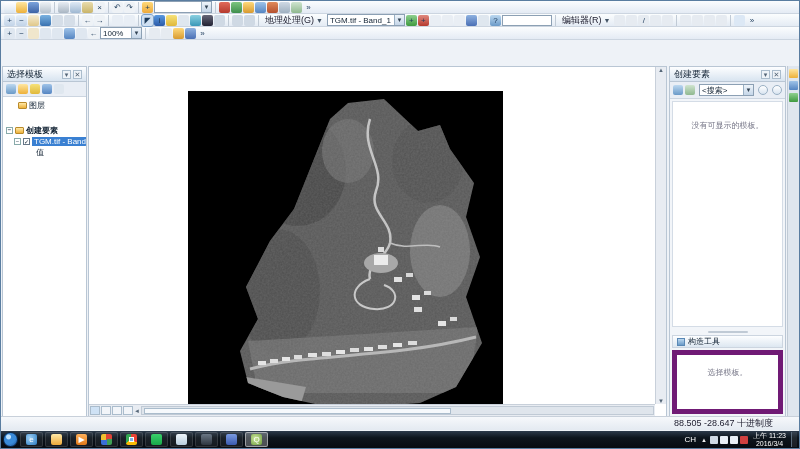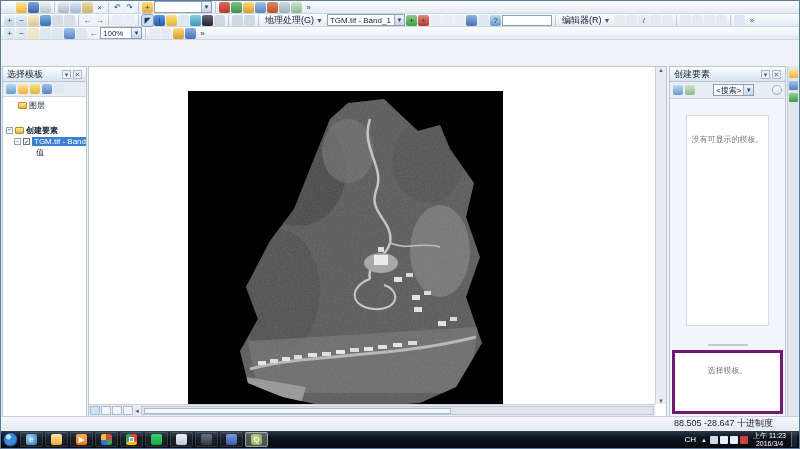--- a/index.html
+++ b/index.html
@@ -52,29 +52,29 @@
   .mapcanvas{position:absolute;left:0;top:0;right:11px;bottom:12px;background:#fff;overflow:hidden;}
   .image-rect{position:absolute;left:99px;top:24px;width:315px;height:318px;background:#000;}
   .vscroll{position:absolute;right:0;top:0;width:11px;bottom:12px;background:#e8ecf2;border-left:1px solid #c8d0da;display:flex;flex-direction:column;justify-content:space-between;align-items:center;font-size:6px;color:#567;}
   .hbar{position:absolute;left:0;right:11px;bottom:0;height:12px;background:#e8ecf2;border-top:1px solid #c8d0da;display:flex;align-items:center;gap:1px;padding:0 1px;}
   .viewbtn{width:10px;height:9px;background:#f2f5f9;border:1px solid #aabccc;flex:none;}
   .viewbtn.pressed{background:#cfe2f5;}
   .hscroll{flex:1;height:9px;background:#dfe5ec;border:1px solid #c0cad5;position:relative;}
   .hthumb{position:absolute;left:2px;top:1px;width:60%;height:6px;background:#f6f9fc;border:1px solid #aabccc;}
   
   .panel{position:absolute;right:13px;width:117px;top:65px;bottom:31px;background:#f2f5f9;border:1px solid #b9c6d4;display:flex;flex-direction:column;}
-  .cf-toolbar{height:17px;display:flex;align-items:center;gap:18px;padding:0 3px;background:#e9eef5;border-bottom:1px solid #ccd5e0;}
+  .cf-toolbar{height:17px;display:flex;align-items:center;gap:4px;padding:0 3px;background:#e9eef5;border-bottom:1px solid #ccd5e0;}
   .cf-combo{flex:1;}
   .roundbtn{width:10px;height:10px;border-radius:50%;border:1px solid #9ab0c4;background:linear-gradient(#fff,#d8e4f0);flex:none;}
-  .cf-list{flex:1;background:#fff;border:1px solid #d4dce6;margin:16px;font-size:8px;color:#778;text-align:center;padding-top:18px;}
+  .cf-list{flex:1;background:#fff;border:1px solid #d4dce6;margin:2px;font-size:8px;color:#778;text-align:center;padding-top:18px;}
   .splitter{height:6px;display:flex;align-items:center;justify-content:center;}
   .splitter i{width:40px;height:2px;background:#c0cad5;border-radius:1px;}
   .ct-header{height:13px;display:flex;align-items:center;gap:3px;padding:0 4px;background:linear-gradient(#fdfeff,#dde7f1);border:1px solid #ccd5e0;font-size:8px;color:#123;margin:0 2px;}
   .ct-icon{width:8px;height:8px;background:linear-gradient(#bcd8f0,#6a9ac8);border:1px solid #5a88b5;flex:none;}
-  .ct-body{height:64px;background:#fff;border:3px solid #701a75;margin:2px;font-size:8px;color:#778;text-align:center;padding-top:12px;}
+  .ct-body{height:64px;background:#fff;border:5px solid #701a75;margin:2px;font-size:8px;color:#778;text-align:center;padding-top:12px;}
   .tabstrip{position:absolute;right:0;width:12px;top:65px;bottom:31px;background:#dfe6ee;border-left:1px solid #c0cad5;display:flex;flex-direction:column;align-items:center;gap:3px;padding-top:3px;}
   .tabicon{width:9px;height:9px;border-radius:1px;flex:none;}
   
   .statusbar{position:absolute;left:0;right:0;bottom:18px;height:14px;background:linear-gradient(#f6f8fb,#e4eaf1);
     border-top:1px solid #c8d0da;display:flex;align-items:center;justify-content:flex-end;font-size:9px;color:#223;padding-right:26px;}
   
   .taskbar{position:absolute;left:0;right:0;bottom:0;height:17px;display:flex;align-items:center;gap:2px;padding:0 2px;
     background:linear-gradient(#2c3a4a,#0d141c 40%,#060a10);}
   .orb{width:15px;height:15px;border-radius:50%;flex:none;
     background:radial-gradient(circle at 35% 30%,#bfe3ff 0 2px,#3a8ad8 3px 7px,#1a4a90);border:1px solid #0a2a50;}
@@ -361,20 +361,24 @@
       </span>
       <span class="roundbtn"></span>
       <span class="roundbtn"></span>
     </div>
     <div class="cf-list">
       <span>没有可显示的模板。</span>
     </div>
     <div class="splitter">
         <i></i>
       </div>
+    <div class="ct-header">
+      <span class="ct-icon"></span>
+      <span>构造工具</span>
+    </div>
     <div class="ct-body">
       <span>选择模板。</span>
     </div>
   </div>
 
   <div class="tabstrip">
 
   <span class="tabicon fill" style="background: linear-gradient(rgb(255, 230, 160), rgb(237, 177, 58));"></span>
       <span class="tabicon fill" style="background: linear-gradient(rgb(159, 195, 232), rgb(85, 133, 194));"></span>
       <span class="tabicon fill" style="background: linear-gradient(rgb(143, 208, 143), rgb(63, 154, 63));"></span>

